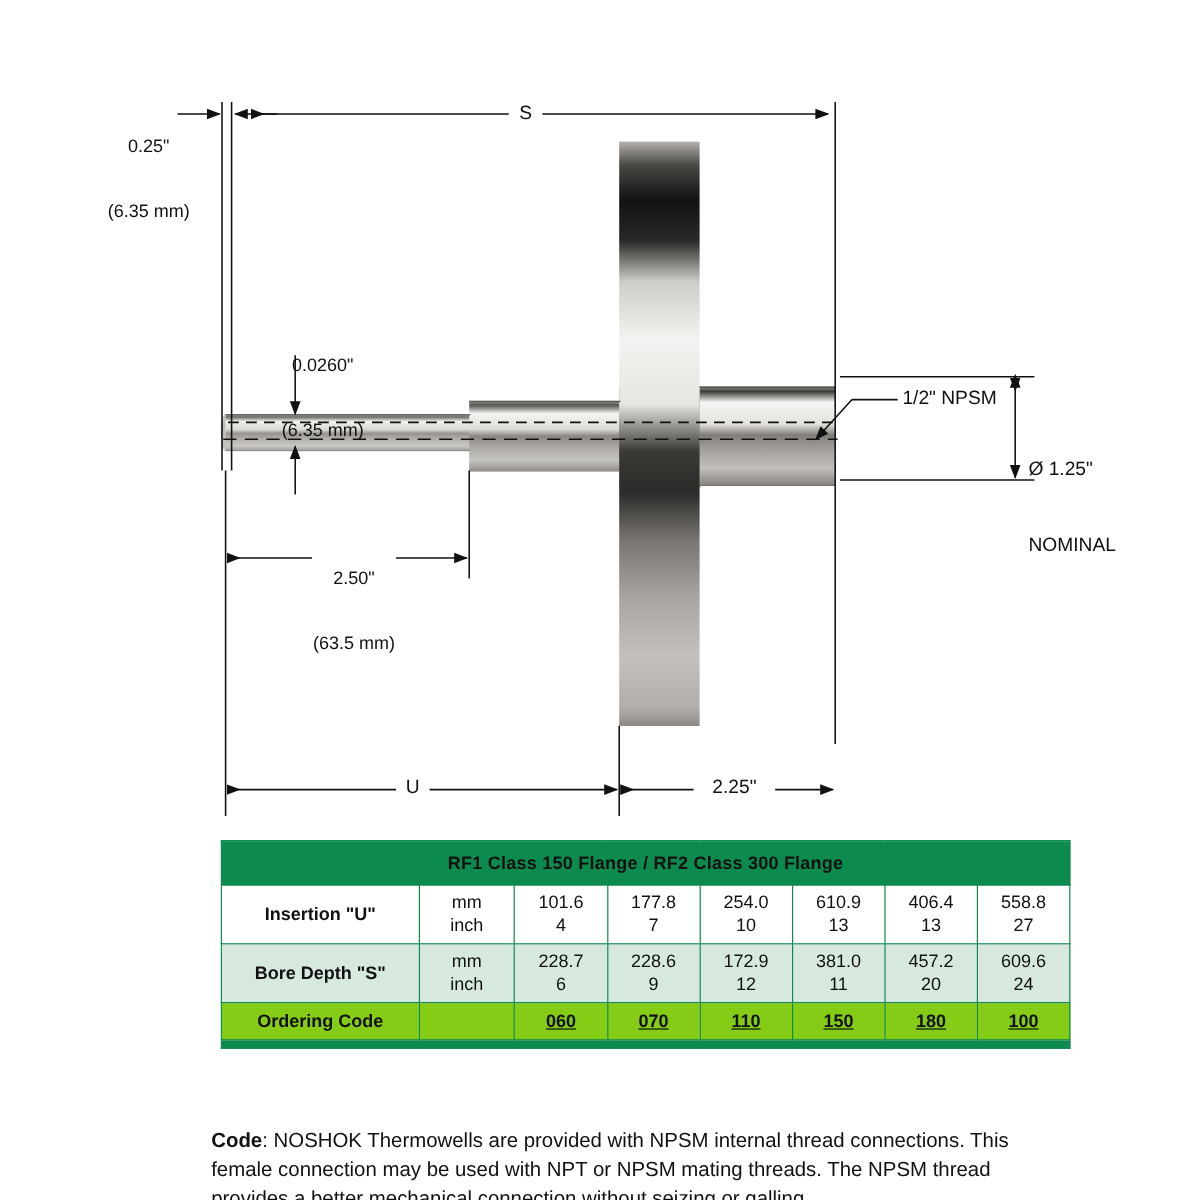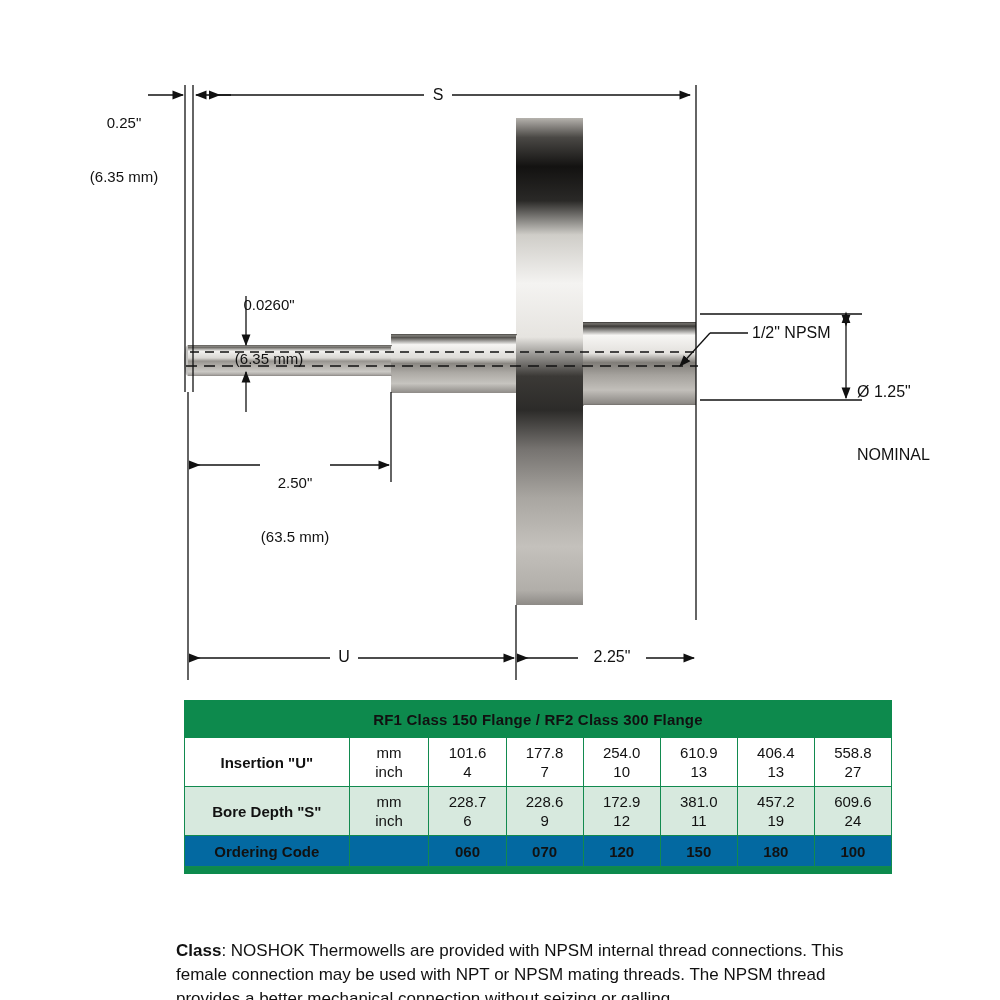--- a/index.html
+++ b/index.html
@@ -55,22 +55,22 @@
   .row-label{
     font-weight:bold;
     font-size:16px;
     width:166px;
     text-align:center;
   }
   .unit-cell{width:80px;font-size:14px;line-height:19px;}
   .val-cell{width:77px;font-size:15px;line-height:19px;}
   .rowU td{background:#ffffff;height:48px;}
   .rowS td{background:#d7e9de;height:48px;}
-  .rowC td{background:#0369a1;height:30px;font-weight:bold;}
-  .rowC .val-cell{font-weight:bold;}
+  .rowC td{background:#84cc16;height:30px;font-weight:bold;}
+  .rowC .val-cell{font-weight:bold;text-decoration:underline;}
   .tbl-foot{background:#0d8a4d;height:6px;border:1px solid #0d8a4d !important;}
 
   
   #note{
     position:absolute;
     left:176px;top:922px;
     width:710px;
     font-size:17px;
     line-height:24px;
     color:#111;
@@ -309,40 +309,40 @@
       <td class="val-cell">
         <div>172.9</div>
         <div>12</div>
       </td>
       <td class="val-cell">
         <div>381.0</div>
         <div>11</div>
       </td>
       <td class="val-cell">
         <div>457.2</div>
-        <div>19</div>
+        <div>20</div>
       </td>
       <td class="val-cell">
         <div>609.6</div>
         <div>24</div>
       </td>
     </tr>
 
     <tr class="rowC">
       <td class="row-label">Ordering Code</td>
       <td class="unit-cell"></td>
       <td class="val-cell">060</td>
       <td class="val-cell">070</td>
-      <td class="val-cell">120</td>
+      <td class="val-cell">110</td>
       <td class="val-cell">150</td>
       <td class="val-cell">180</td>
       <td class="val-cell">100</td>
     </tr>
 
     <tr>
       <td class="tbl-foot" colspan="8"></td>
     </tr>
   </tbody>
     </table>
 
-  <p id="note"><b>Class</b><span>: NOSHOK Thermowells are provided with NPSM internal thread connections. This female connection may be used with NPT or NPSM mating threads. The NPSM thread provides a better mechanical connection without seizing or galling.</span></p>
+  <p id="note"><b>Code</b><span>: NOSHOK Thermowells are provided with NPSM internal thread connections. This female connection may be used with NPT or NPSM mating threads. The NPSM thread provides a better mechanical connection without seizing or galling.</span></p>
 
 </div>
 
 </body></html>

